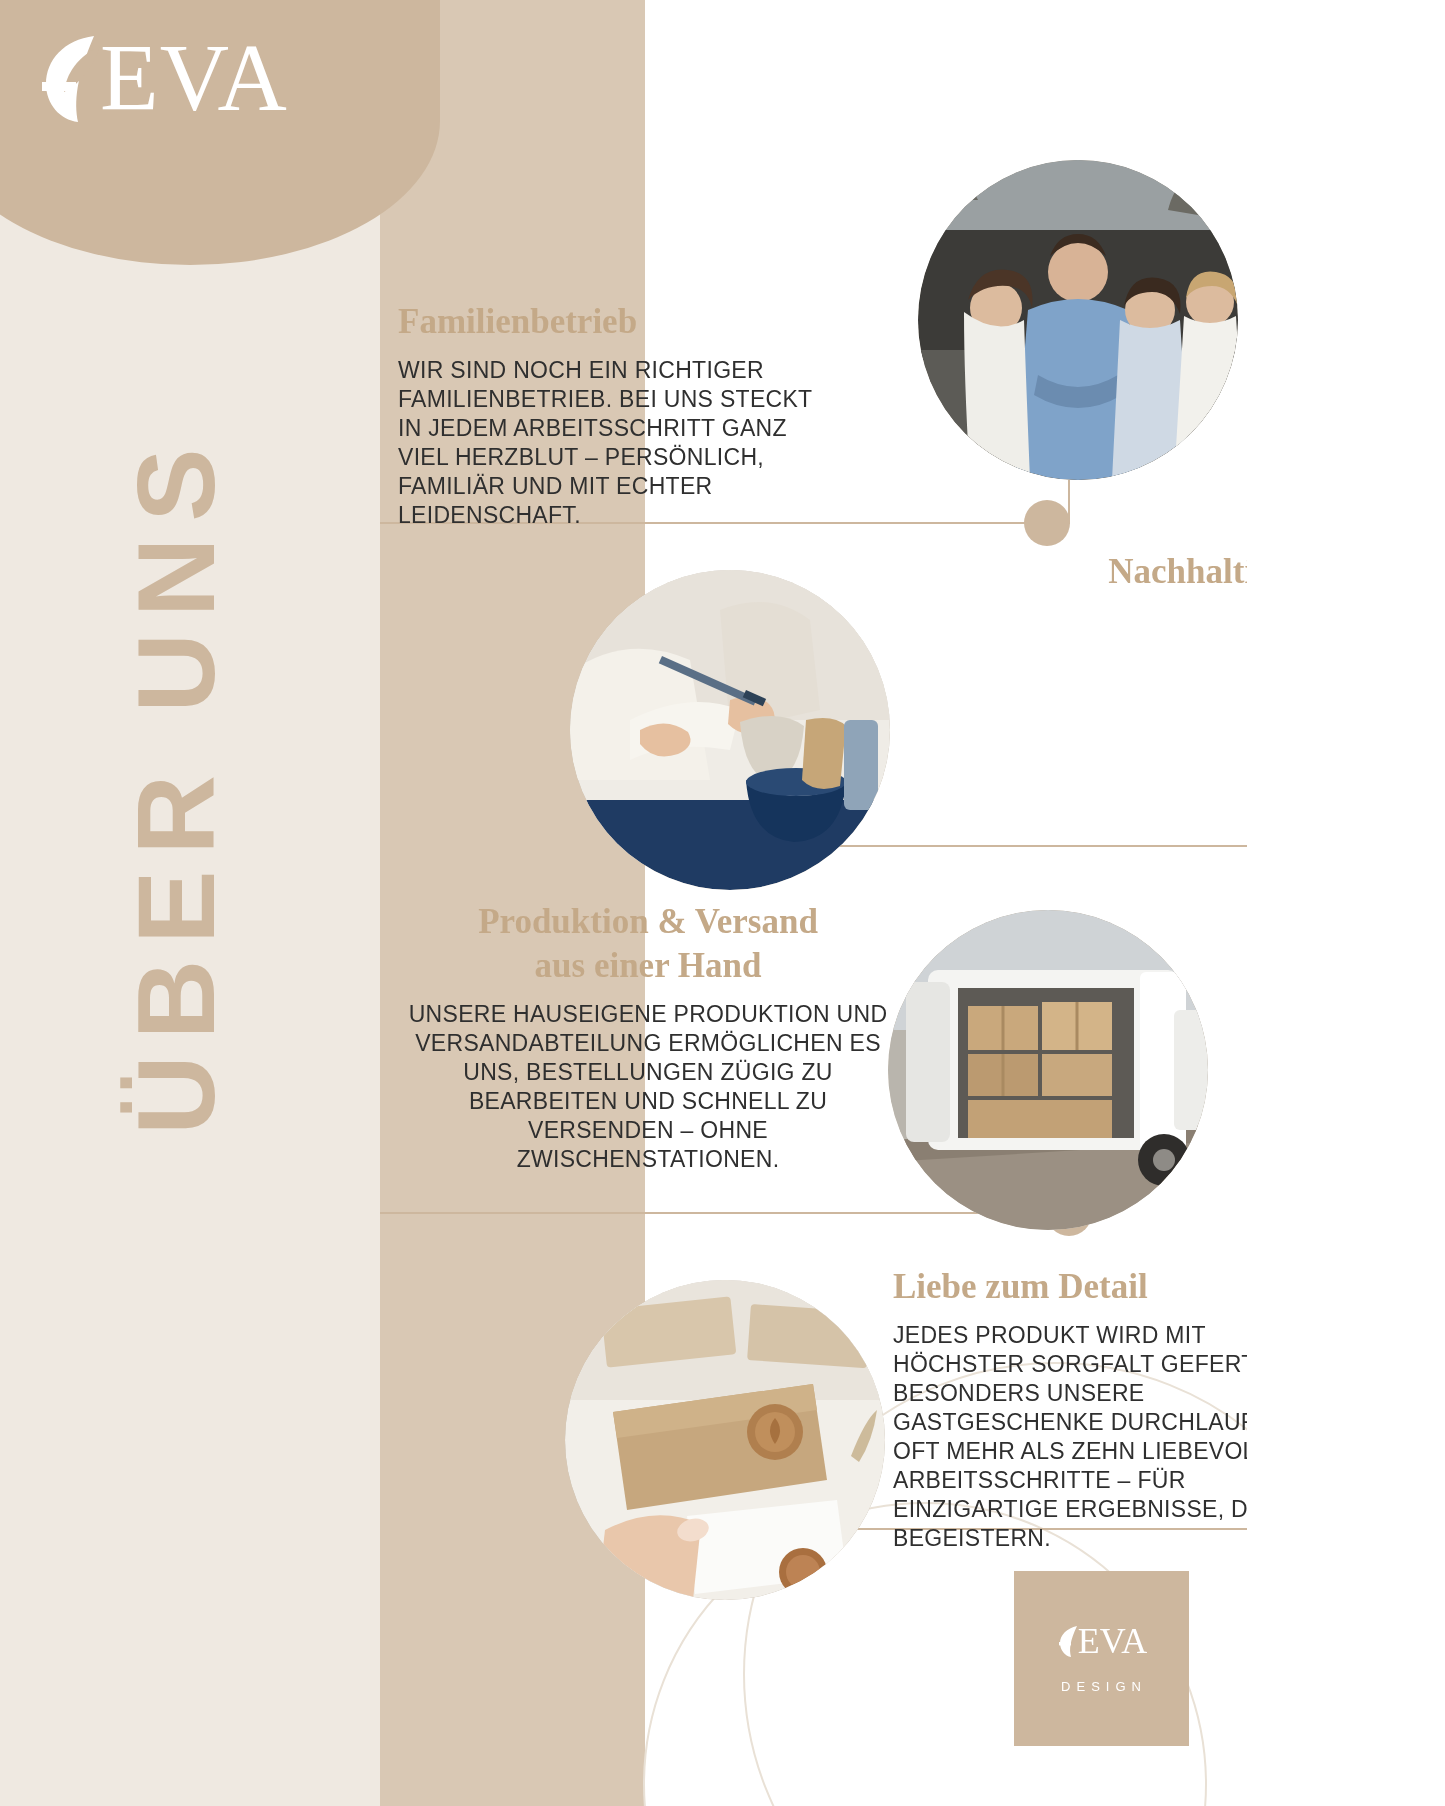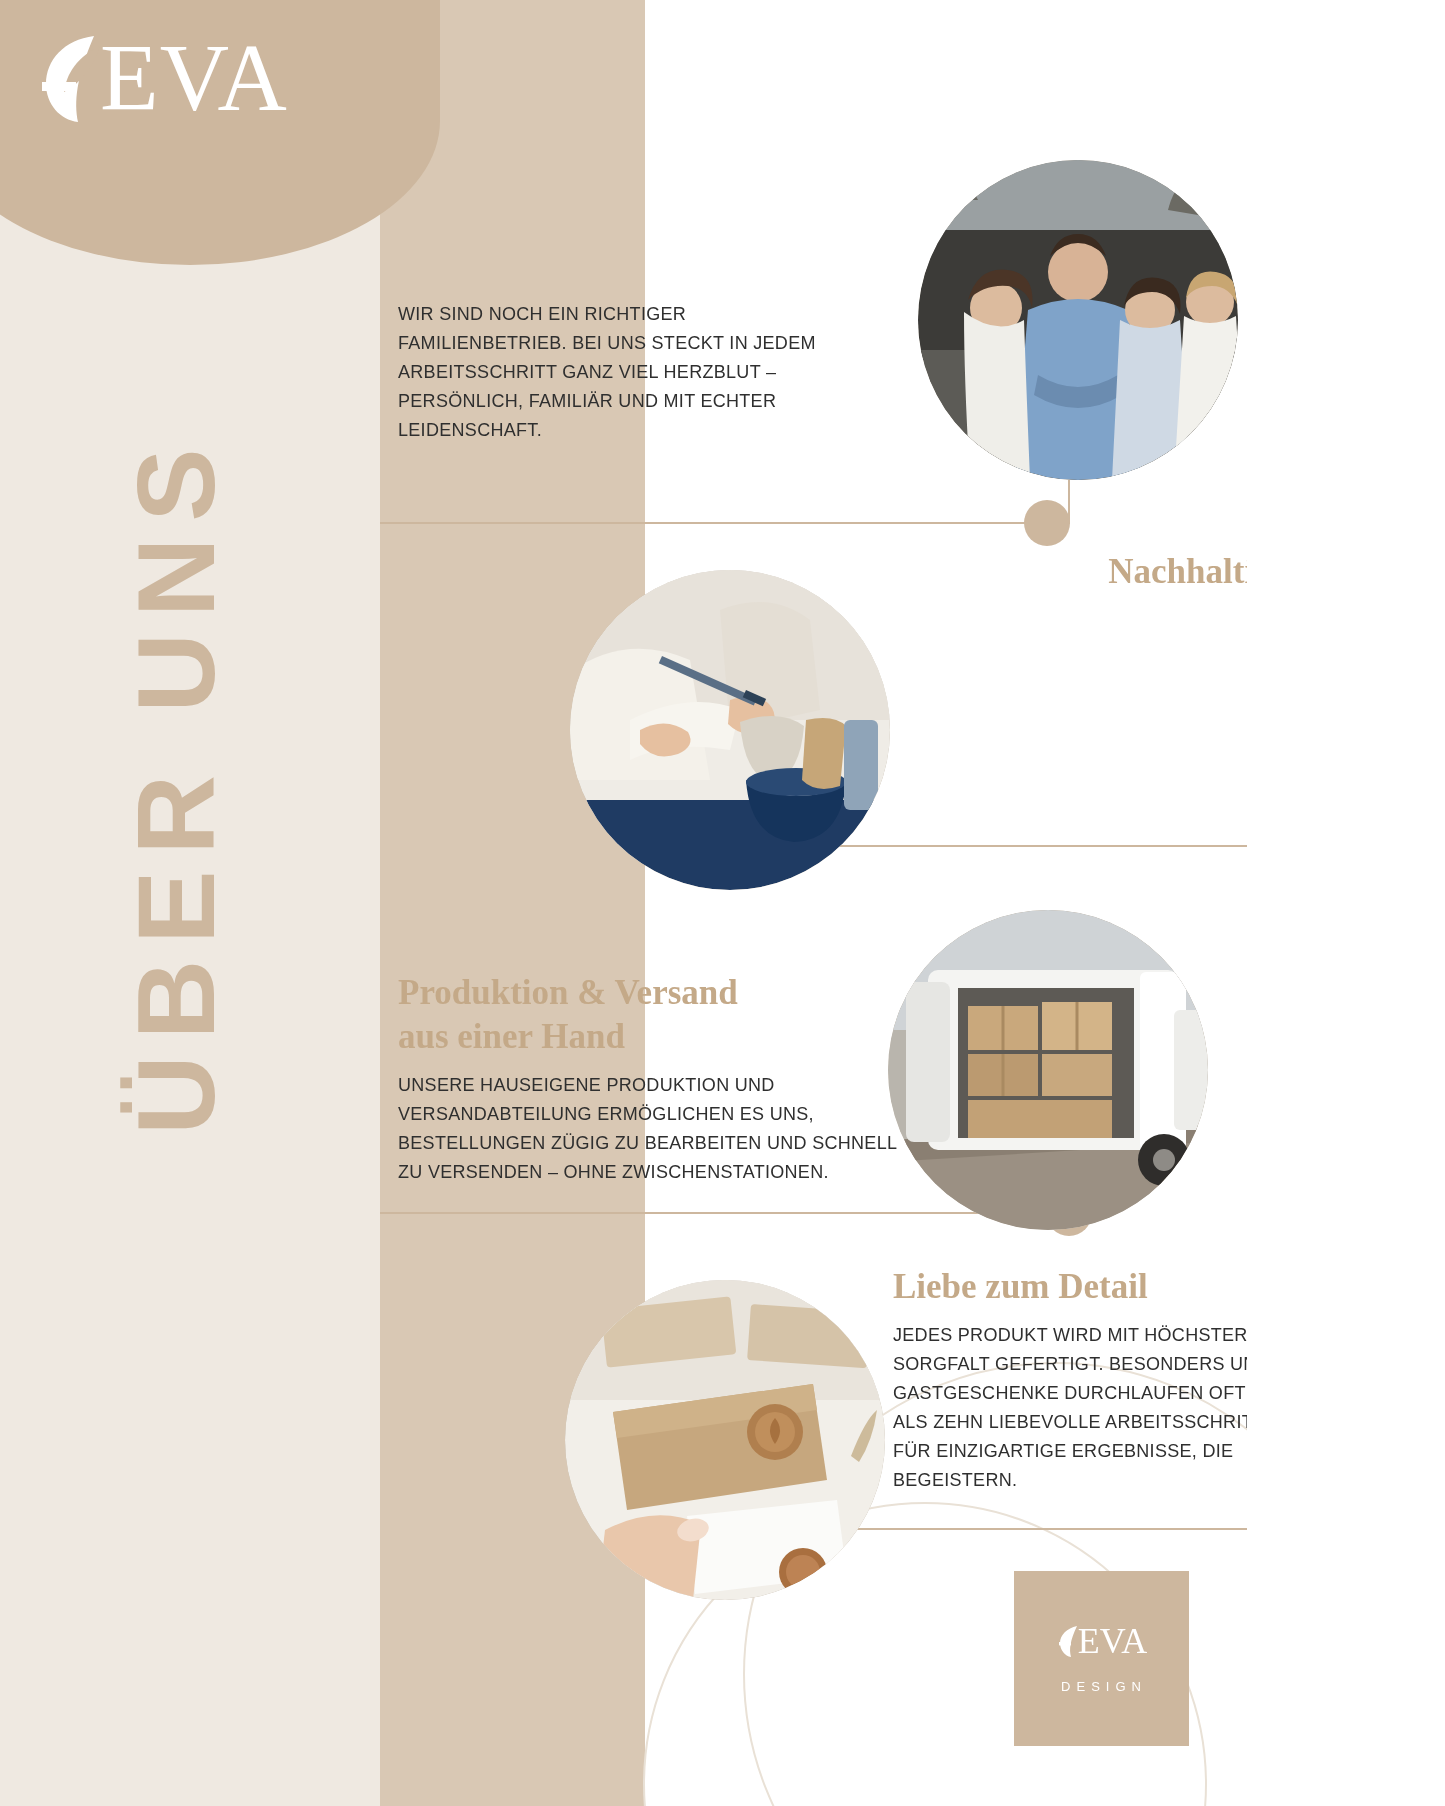--- a/index.html
+++ b/index.html
@@ -138,30 +138,30 @@
   .block { position: absolute; }
   .block-title {
     font-family: "Liberation Serif", serif;
     font-weight: 700;
     color: #c4a988;
     font-size: 35px;
     line-height: 44px;
     margin: 0 0 12px 0;
   }
   .block-body {
-    font-size: 18px;
+    font-size: 23px;
     line-height: 29px;
     color: #2f2f2f;
     letter-spacing: 0.3px;
     margin: 0;
   }
 
   .b1 { left: 398px; top: 300px; width: 420px; }
   .b2 { left: 898px; top: 550px; width: 430px; text-align: right; }
-  .b3 { left: 398px; top: 971px; width: 500px; }
+  .b3 { left: 398px; top: 900px; width: 500px; text-align: center; }
   .b4 { left: 893px; top: 1265px; width: 430px; }
 
   .b2 .block-title, .b4 .block-title { }
 
   
   .photo {
     position: absolute;
     border-radius: 50%;
     overflow: hidden;
     background: #cdc4b8;
@@ -376,20 +376,21 @@
 
         <circle cx="238" cy="292" r="24" fill="#a96f3f"></circle>
         <circle cx="238" cy="292" r="17" fill="#bd8354"></circle>
 
         <path d="M286 176 q14 -36 26 -46 q-4 30 -18 52Z" fill="#cdbb9b"></path>
       </g>
     </svg>
   </div>
 
   <div class="block b1">
+    <h2 class="block-title">Familienbetrieb</h2>
     <p class="block-body">WIR SIND NOCH EIN RICHTIGER FAMILIENBETRIEB. BEI UNS STECKT IN JEDEM ARBEITSSCHRITT GANZ VIEL HERZBLUT – PERSÖNLICH, FAMILIÄR UND MIT ECHTER LEIDENSCHAFT.</p>
   </div>
 
   <div class="block b2">
     <h2 class="block-title">
       <span>Nachhaltigkeit</span><br>
     </h2>
   </div>
 
   <div class="block b3">

